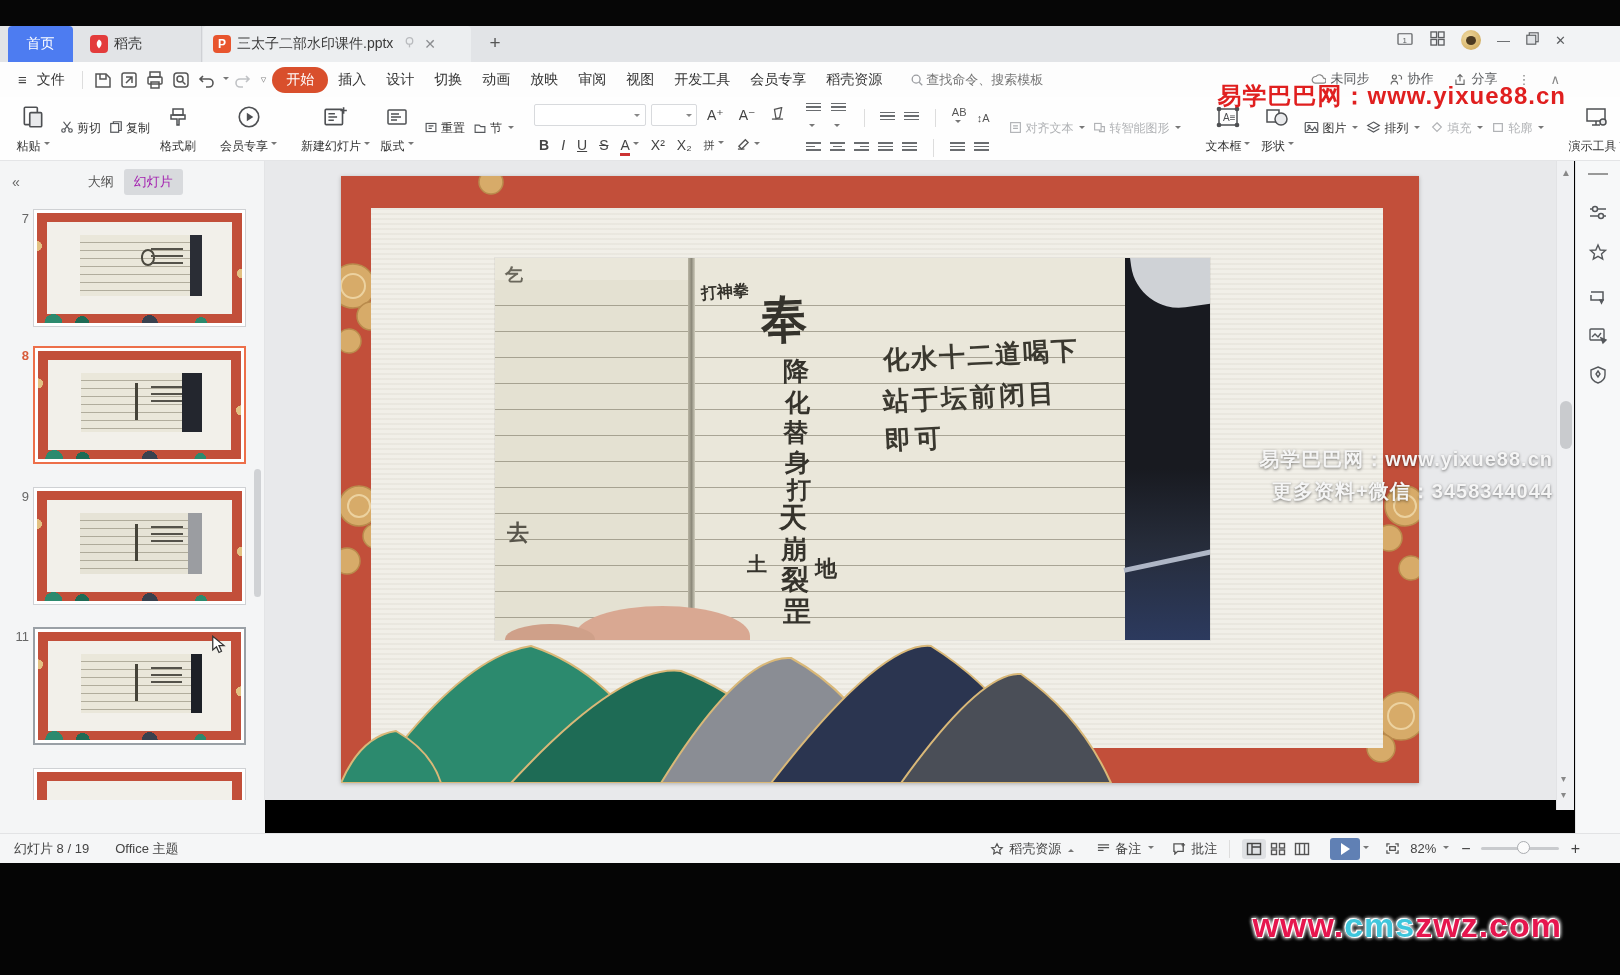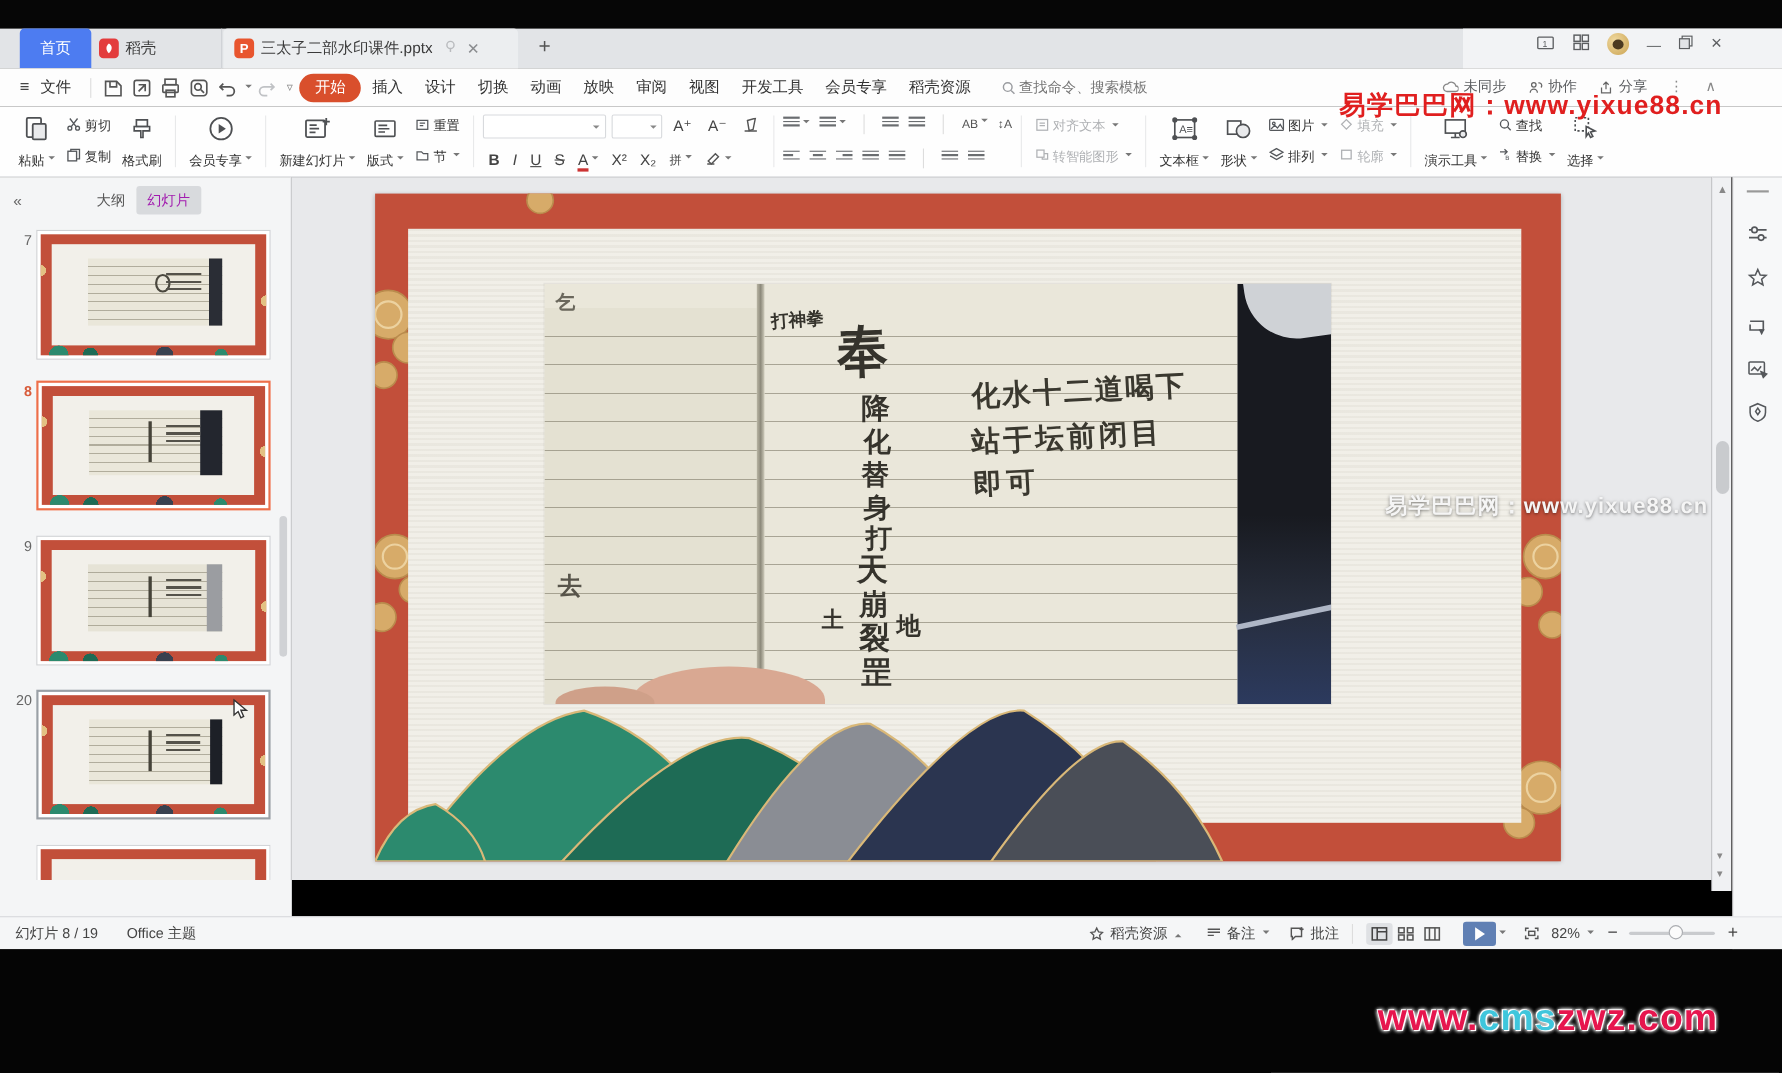--- a/index.html
+++ b/index.html
@@ -7,21 +7,21 @@
   #root{position:relative;width:1620px;height:975px;overflow:hidden;background:#000;}
   .abs{position:absolute;}
   .car{display:inline-block;width:0;height:0;border:3px solid transparent;border-top-color:#777;margin-left:3px;vertical-align:2px;}
   .carup{display:inline-block;width:0;height:0;border:3px solid transparent;border-bottom-color:#777;margin-left:3px;vertical-align:2px;}
   
   #topbar{left:0;top:0;width:1620px;height:26px;background:#060606;}
   
   #tabbar{left:0;top:26px;width:1620px;height:36px;background:#e2e4e7;}
   #tabbar .rightlight{position:absolute;right:0;top:0;width:290px;height:36px;background:#f2f3f5;}
   .tab{position:absolute;top:0;height:36px;display:flex;align-items:center;padding:0 10px;font-size:14px;color:#3a3a3a;}
-  .tab.home{left:18px;width:65px;background:#4d7cf1;color:#fff;justify-content:center;border-radius:4px 4px 0 0;}
+  .tab.home{left:8px;width:65px;background:#4d7cf1;color:#fff;justify-content:center;border-radius:4px 4px 0 0;}
   .tab.dk{left:80px;width:122px;border-right:1px solid #cfd1d5;}
   .tab.doc{left:203px;width:268px;background:#eceef0;border-radius:4px 4px 0 0;}
   .sqicon{width:18px;height:18px;border-radius:4px;display:inline-flex;align-items:center;justify-content:center;margin-right:6px;flex:none;color:#fff;font-size:12px;font-weight:700;}
   .dk .sqicon{background:#e33c3c;}
   .doc .sqicon{background:#e8552e;}
   .tab .title{white-space:nowrap;overflow:hidden;}
   .tabx{color:#8b8d90;font-size:14px;margin-left:8px;}
   .tabpin{color:#b9bbbe;font-size:12px;margin-left:10px;}
   .newtab{position:absolute;left:482px;top:4px;width:26px;height:26px;text-align:center;line-height:26px;font-size:19px;color:#555;}
   .winctl{position:absolute;top:3px;height:22px;display:flex;align-items:center;gap:16px;color:#5c5e61;font-size:13px;}
@@ -36,21 +36,21 @@
   #searchbox{display:flex;align-items:center;margin-left:10px;width:190px;height:24px;border-radius:12px;padding:0 8px;color:#9a9ca0;}
   #searchbox input{border:none;outline:none;background:transparent;font-size:13px;color:#555;width:160px;}
   #syncrow{position:absolute;right:60px;top:70px;display:flex;gap:20px;align-items:center;font-size:13px;color:#5a5c5f;}
   
   #toolbar{left:0;top:97px;width:1620px;height:64px;background:#fefefe;border-bottom:1px solid #e4e5e7;display:flex;align-items:stretch;padding:2px 6px 2px 8px;}
   .tgroup{display:flex;align-items:stretch;gap:2px;padding:0 4px;}
   .tdiv{width:1px;background:#e8e9ea;margin:6px 4px;}
   .bigbtn{display:flex;flex-direction:column;align-items:center;justify-content:space-between;padding:4px 4px 3px;min-width:42px;}
   .bigbtn .ic{height:28px;display:flex;align-items:center;color:#4e5053;}
   .bigbtn .lb{font-size:12px;color:#333;white-space:nowrap;}
-  .stackcol{display:flex;flex-direction:column;justify-content:space-around;padding:2px 0;}
+  .stackcol{display:flex;flex-direction:row;justify-content:space-around;padding:2px 0;}
   .smbtn{display:flex;align-items:center;font-size:12px;color:#333;padding:2px 4px;white-space:nowrap;gap:3px;}
   .smbtn .gi{color:#55585c;}
   .dis,.dis .lb,.dis .gi{color:#b0b2b5 !important;}
   .fontsel{width:112px;height:22px;border:1px solid #d8dadd;border-radius:2px;position:relative;background:#fff;}
   .fontsel::after{content:"";position:absolute;right:5px;top:9px;border:3px solid transparent;border-top-color:#888;}
   .sizesel{width:46px;height:22px;border:1px solid #d8dadd;border-radius:2px;position:relative;background:#fff;}
   .sizesel::after{content:"";position:absolute;right:4px;top:9px;border:3px solid transparent;border-top-color:#888;}
   .fmt{font-size:14px;color:#444;padding:0 5px;}
   .bars{display:inline-block;width:15px;height:11px;}
   .bars i{display:block;height:1.5px;background:#6a6d70;margin-top:2px;}
@@ -560,21 +560,21 @@
           <div class="t-red v9">
             <div class="t-white">
               <div class="t-photo">
                 <div class="t-scrib"></div>
               </div>
             </div>
           </div>
         </div>
     </div>
     <div class="thumbitem hov" style="top:466px;">
-      <span class="tnum">20</span>
+      <span class="tnum">11</span>
       <div class="tframe">
           <div class="t-red v10">
             <div class="t-white">
               <div class="t-photo">
                 <div class="t-scrib"></div>
               </div>
             </div>
           </div>
         </div>
       <svg class="cursor-arrow" style="left:178px;top:8px;" width="16" height="20" viewBox="0 0 12 16">
@@ -658,20 +658,21 @@
           <path d="M320 607 Q400 478 450 482 Q520 520 560 607 Z" fill="#8a8d94"></path>
           <path d="M430 607 Q540 465 590 470 Q670 520 710 607 Z" fill="#2b3550"></path>
           <path d="M560 607 Q640 495 680 498 Q740 540 770 607 Z" fill="#4a4e57"></path>
           <path d="M0 607 Q20 560 55 555 Q90 575 100 607 Z" fill="#2c8a6e"></path>
         </g>
       </svg>
     </div>
   </div>
 
   <div class="canvaswm" style="top:446px;">易学巴巴网：www.yixue88.cn</div>
+  <div class="canvaswm" style="top:478px;">更多资料+微信：3458344044</div>
 
   <div class="abs" id="vsb">
     <span class="sbarrow" style="top:6px;">▲</span>
     <div id="vsbthumb"></div>
     <span class="sbarrow" style="top:612px;">▾</span>
     <span class="sbarrow" style="top:628px;">▾</span>
   </div>
 
   <div class="abs" id="rightrail">
     <div class="railic" style="top:12px;width:20px;height:2px;background:#999;"></div>

